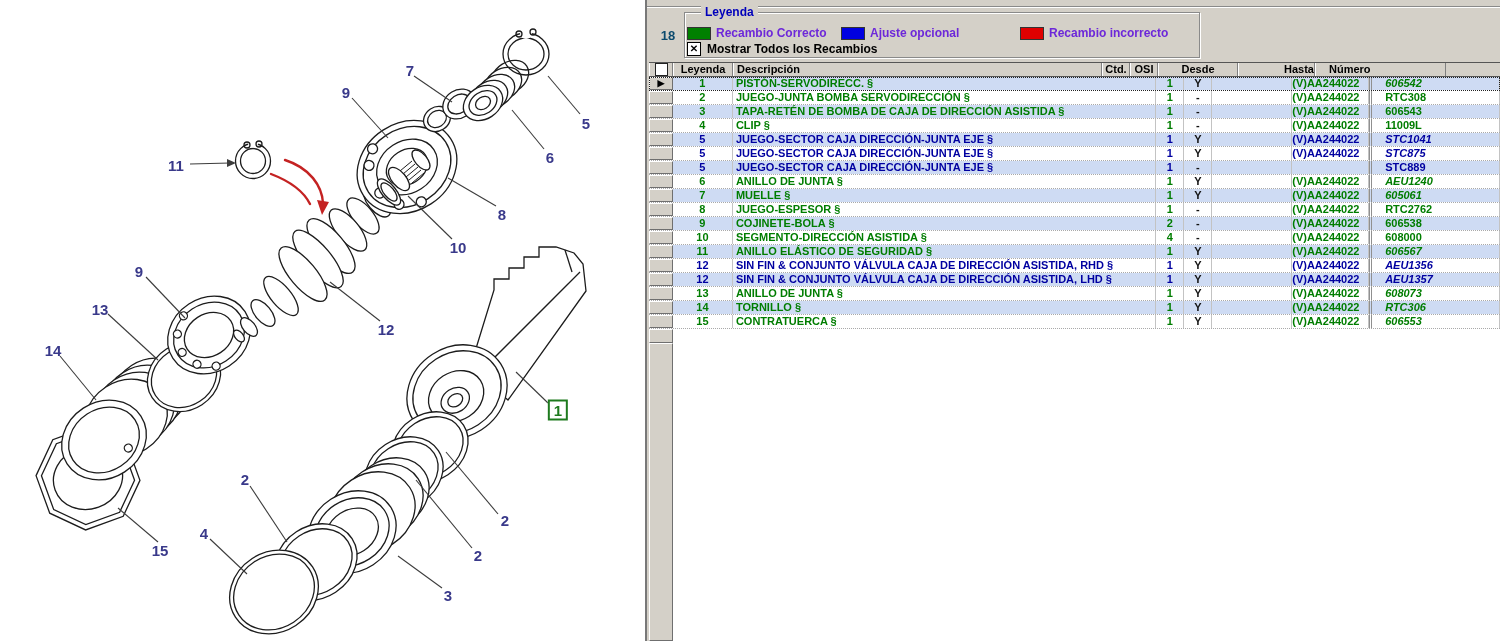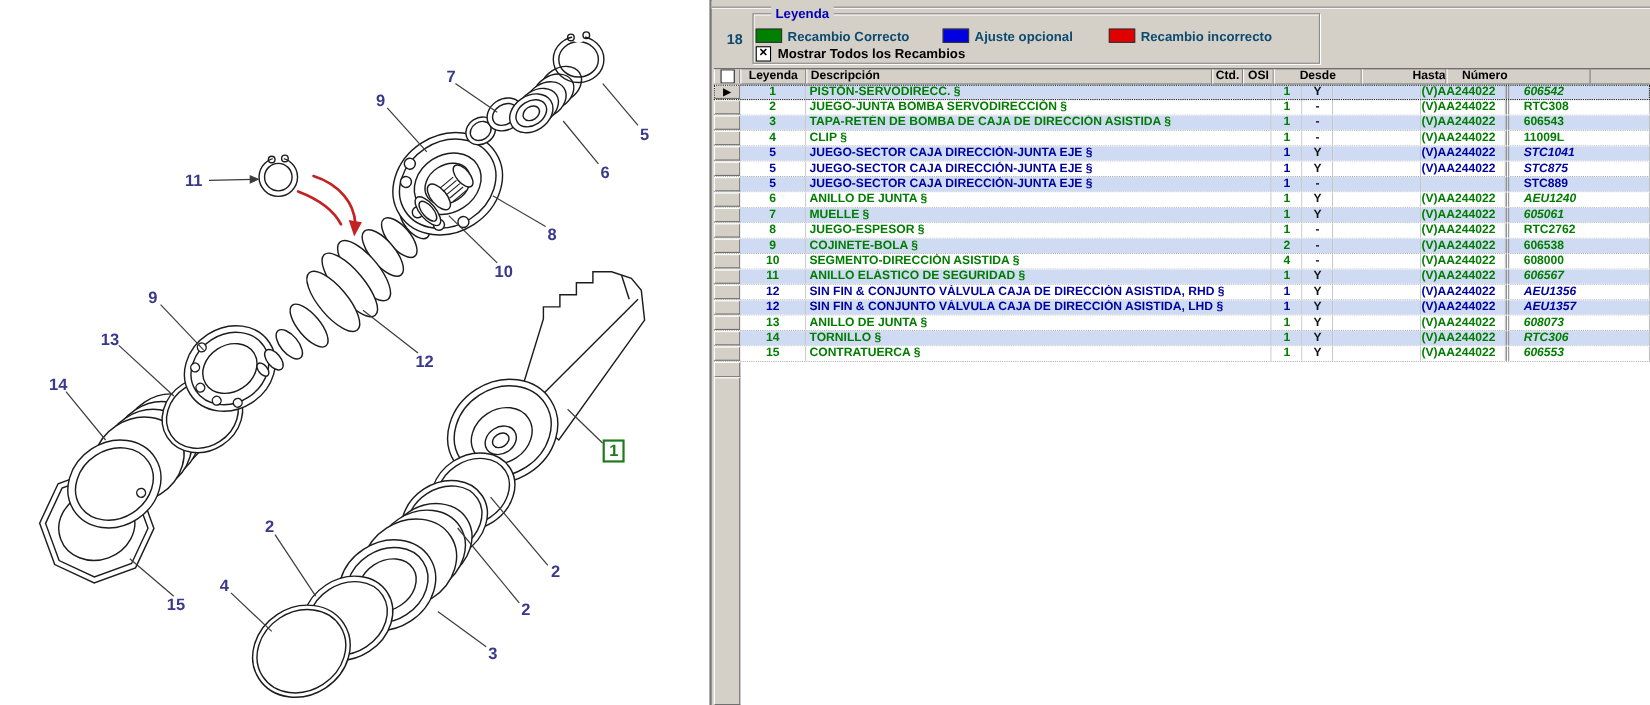--- a/index.html
+++ b/index.html
@@ -19,24 +19,24 @@
                background:#d4d0c8;border-left:2px solid #787878;box-sizing:border-box;}
   .top-strip{position:absolute;left:0;top:0;width:100%;height:6px;
              border-bottom:1px solid #8a8a8a;box-shadow:0 1px 0 #ffffff;}
   .panel-id{position:absolute;left:6px;top:28px;width:30px;text-align:center;
             color:#0c4a6e;font-weight:bold;font-size:13px;}
 
   .legend-box{position:absolute;left:37px;top:12px;width:514px;height:44px;
               border:1px solid #8a8a8a;box-shadow:1px 1px 0 #fff,inset 1px 1px 0 #fff;}
   .legend-title{position:absolute;top:-8px;left:16px;background:#d4d0c8;padding:0 4px;
                 color:#0000bb;font-weight:bold;font-size:12px;}
-  .legend-item{position:absolute;top:13px;display:flex;align-items:flex-start;gap:5px;
-               font-weight:bold;font-size:12px;color:#0c4a6e;}
+  .legend-item{position:absolute;top:13px;display:flex;align-items:center;gap:5px;
+               font-weight:bold;font-size:12px;color:#6d28d9;}
   .legend-item .swatch{width:22px;height:11px;border:1px solid #333;}
-  .li-0{left:2px}.li-1{left:172px}.li-2{left:323px}
+  .li-0{left:2px}.li-1{left:156px}.li-2{left:335px}
   .legend-check-row{position:absolute;left:2px;top:29px;display:flex;align-items:center;gap:6px;
                     font-weight:bold;font-size:12px;color:#000;}
   .checkbox{width:12px;height:12px;background:#fff;border:1px solid #000;
             font-size:10px;font-weight:bold;line-height:11px;text-align:center;color:#000;}
 
   
   .grid{position:absolute;left:2px;top:62px;width:853px;height:579px;background:#fff;
         border-right:2px solid #4656b8;box-sizing:border-box;}
   .grid-header{display:flex;height:15px;background:#d4d0c8;
                border-top:1px solid #555;border-bottom:1px solid #555;box-sizing:border-box;

